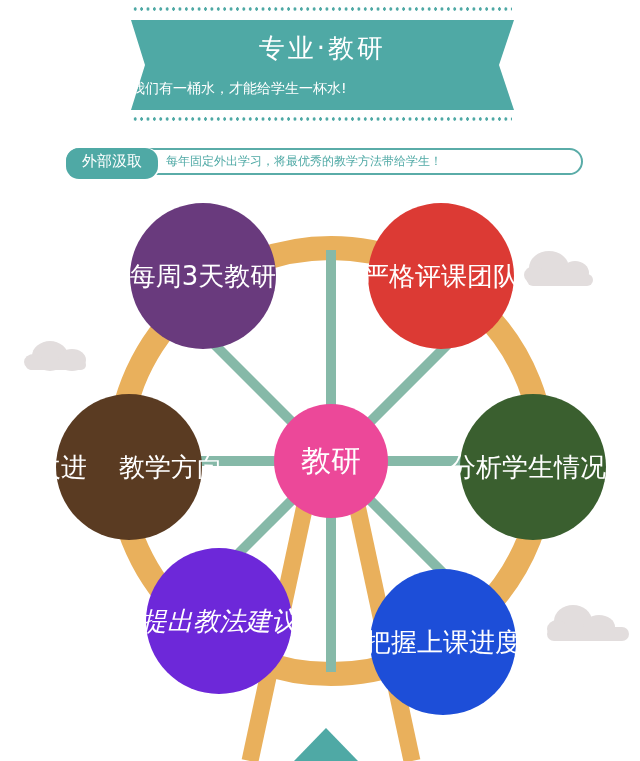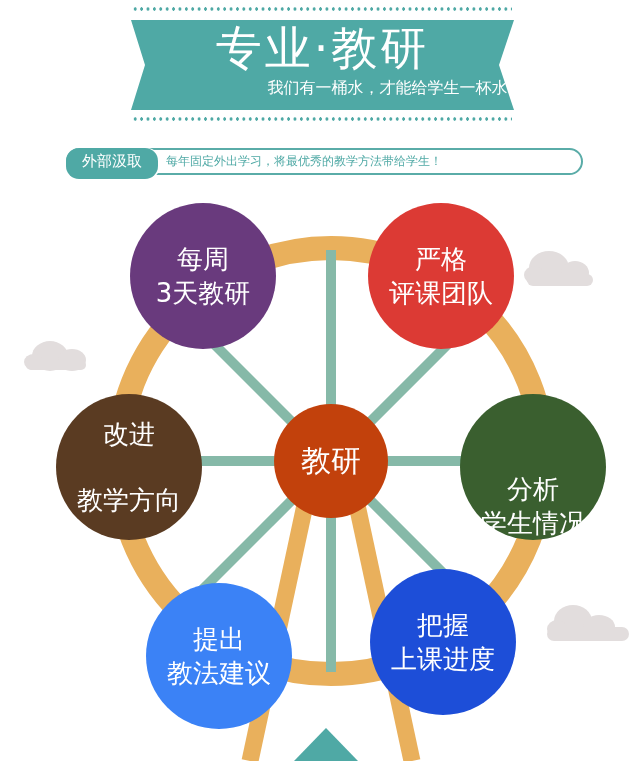--- a/index.html
+++ b/index.html
@@ -3,32 +3,32 @@
 <meta charset="utf-8">
 <style>
   html, body { margin:0; padding:0; }
   body { width:640px; height:761px; background:#ffffff; position:relative; overflow:hidden;
          font-family: "DejaVu Sans", sans-serif; }
   .dots { position:absolute; left:132px; width:380px; height:4px;
           background-image: radial-gradient(circle, #4fa9a5 1.6px, transparent 1.8px);
           background-size:6.4px 4px; background-repeat:repeat-x; }
   #banner-svg { position:absolute; left:0; top:0; }
   .banner-title { position:absolute; left:131px; width:383px; top:26px; text-align:center;
-                  color:#ffffff; font-size:46px; letter-spacing:3px; line-height:44px; }
-  .banner-sub { position:absolute; left:131px; width:383px; top:79px; text-align:right;
-                color:#ffffff; font-size:16px; line-height:18px; }
+                  color:#ffffff; font-size:26px; letter-spacing:3px; line-height:44px; }
+  .banner-sub { position:absolute; left:131px; width:383px; top:79px; text-align:left;
+                color:#ffffff; font-size:14px; line-height:18px; }
   .tagline { position:absolute; left:66px; top:148px; width:517px; height:27px;
              border:2px solid #5aaca8; border-radius:14px; box-sizing:border-box; background:#fff; }
   .tag-badge { position:absolute; left:66px; top:148px; height:31px; width:92px;
                background:#4fa9a5; border-radius:13px; color:#fff; font-size:15px;
                line-height:27px; text-align:center; box-shadow:2px 0 0 #ffffff; }
   .tag-text { position:absolute; left:166px; top:148px; height:27px; line-height:27px;
               color:#4fa9a5; font-size:12px; white-space:nowrap; }
   #wheel-svg { position:absolute; left:0; top:0; }
-  .node { position:absolute; border-radius:50%; color:#fff; display:flex; flex-direction:column;
+  .node { position:absolute; border-radius:50%; color:#fff; display:flex; flex-direction:row;
           align-items:center; justify-content:center; text-align:center; }
   .node span { display:block; font-size:26px; line-height:34px; white-space:nowrap; }
   .hub span { font-size:30px; }
 </style>
 </head>
 <body>
 
 <div class="dots" style="top:7px;"></div>
 <div class="dots" style="top:117px;"></div>
 
@@ -84,40 +84,40 @@
     <line x1="331" y1="461" x2="542" y2="461"></line>
     <line x1="331" y1="461" x2="182" y2="312"></line>
     <line x1="331" y1="461" x2="480" y2="312"></line>
     <line x1="331" y1="461" x2="182" y2="610"></line>
     <line x1="331" y1="461" x2="480" y2="610"></line>
   </g>
 
   <polygon points="326,728 294,761 358,761" fill="#4fa9a5"></polygon>
 </svg>
 
-<div class="node hub" style="left:274px; top:404px; width:114px; height:114px; background:#c2410c;align-items:center;">
+<div class="node hub" style="left:274px; top:404px; width:114px; height:114px; background:#ec4899;align-items:center;">
   <span>教研</span>
 </div>
 
 <div class="node" style="left:130px; top:203px; width:146px; height:146px; background:#693a7d;">
   <span>每周</span>
   <span>3天教研</span>
 </div>
 <div class="node" style="left:368px; top:203px; width:146px; height:146px; background:#dc3a34;">
   <span>严格</span>
   <span>评课团队</span>
 </div>
 <div class="node" style="left:56px; top:394px; width:146px; height:146px; background:#5a3b22;gap:32px;">
   <span>改进</span>
   <span>教学方向</span>
 </div>
 <div class="node" style="left:460px; top:394px; width:146px; height:146px; background:#3a5f2f;justify-content:flex-end;">
   <span>分析</span>
   <span>学生情况</span>
 </div>
-<div class="node" style="left:146px; top:583px; width:146px; height:146px; background:#3b82f6;">
+<div class="node" style="left:146px; top:548px; width:146px; height:146px; background:#6d28d9;font-style:italic;">
   <span>提出</span>
   <span>教法建议</span>
 </div>
 <div class="node" style="left:370px; top:569px; width:146px; height:146px; background:#1d4ed8;">
   <span>把握</span>
   <span>上课进度</span>
 </div>
 
 </body></html>

